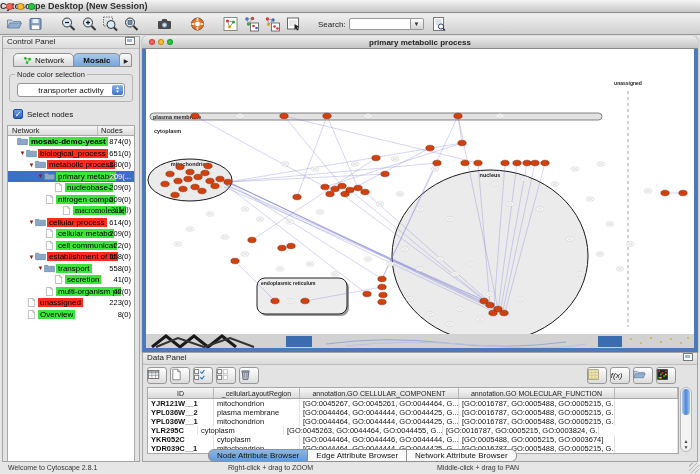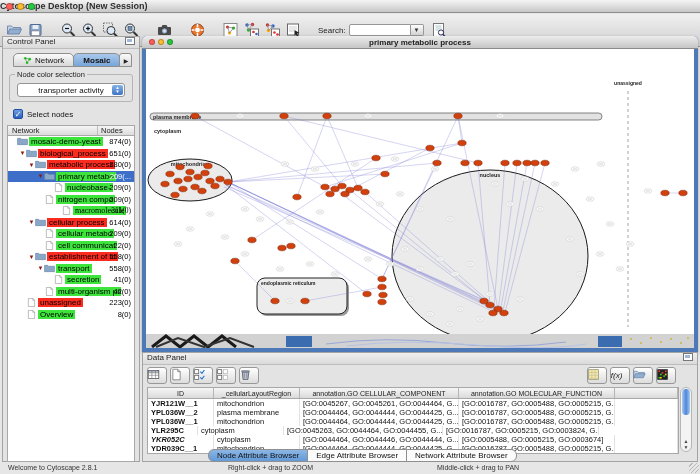--- a/index.html
+++ b/index.html
@@ -8,21 +8,21 @@
   #app{position:absolute;inset:0}
 
   
   .titlebar{position:absolute;left:0;top:0;width:700px;height:13px;background:linear-gradient(#f4f4f4,#c7c7c7);border-bottom:1px solid #8e8e8e;display:flex;align-items:center;z-index:5}
   .lights{display:flex;gap:4px;margin-left:6px;z-index:2}
   .light{width:7px;height:7px;border-radius:50%;border:1px solid rgba(0,0,0,.25)}
   .light.red{background:#ff5f57}.light.yellow{background:#febc2e}.light.green{background:#28c840}
   .wtitle{position:absolute;left:0;right:0;text-align:left;font-size:9px;font-weight:bold;color:#2e2e2e}
 
   
-  .toolbar{position:absolute;left:0;top:14px;width:700px;height:33px;background:linear-gradient(#f0f0f0,#d0d0d0);border-bottom:1px solid #979797;display:flex;align-items:center;padding-left:6px}
+  .toolbar{position:absolute;left:0;top:14px;width:700px;height:21px;background:linear-gradient(#f0f0f0,#d0d0d0);border-bottom:1px solid #979797;display:flex;align-items:center;padding-left:6px}
   .tbicon{width:17px;height:16px;display:inline-flex;margin-right:4px;flex:none}
   .tbicon svg{width:100%;height:100%}
   .search-label{font-size:8px;color:#222;margin:0 3px 0 12px}
   .search-box{display:flex;align-items:center;margin-right:6px}
   .search-input{width:62px;height:12px;font-size:8px;border:1px solid #979797;border-radius:2px 0 0 2px;background:#fff;padding:0 2px;font-family:"Liberation Sans",sans-serif}
   .search-arrow{width:13px;height:12px;background:linear-gradient(#fdfdfd,#d2d2d2);border:1px solid #979797;border-left:none;border-radius:0 2px 2px 0;font-size:6px;display:flex;align-items:center;justify-content:center;color:#333}
 
   
   .cpanel{position:absolute;left:2px;top:36px;width:138px;height:426px;background:#e3e3e3;border:1px solid #a3a3a3;font-size:8px}
   .panel-header{height:12px;display:flex;align-items:flex-start;justify-content:space-between;padding:0 4px;background:linear-gradient(#efefef,#dadada);border-bottom:1px solid #bdbdbd;color:#222;font-size:8px}
@@ -262,21 +262,21 @@
       <span class="th-nodes">Nodes</span>
     </div>
     <div class="tree" id="network-tree">
         <div class="trow" style="padding-left: 2px;">
           <span class="tarrow"></span>
           <span class="ticon">
             <svg viewBox="0 0 12 10">
               <path d="M.5 8.5v-7h3.4l1 1h6.6v6z" fill="#8ba7c7" stroke="#5a7aa0" stroke-width=".6"></path>
             </svg>
           </span>
-          <span class="tlabel green" style="max-width: 92px;">mosaic-demo-yeast</span>
+          <span class="tlabel green" style="max-width: 92px; font-weight: bold;">mosaic-demo-yeast</span>
           <span class="tcount">874(0)</span>
         </div>
         <div class="trow" style="padding-left: 11px;">
           <span class="tarrow">▼</span>
           <span class="ticon">
             <svg viewBox="0 0 12 10">
               <path d="M.5 8.5v-7h3.4l1 1h6.6v6z" fill="#8ba7c7" stroke="#5a7aa0" stroke-width=".6"></path>
             </svg>
           </span>
           <span class="tlabel red" style="max-width: 83px;">biological_process</span>
@@ -922,21 +922,21 @@
           <span class="dcell" style="flex: 1 1 0%;"></span>
         </div>
         <div class="drow">
           <span class="dcell c0" style="width: 50px; text-align: right;">YLR295C</span>
           <span class="dcell c1" style="width: 86px;">cytoplasm</span>
           <span class="dcell c2" style="width: 159px;">[GO:0045263, GO:0044464, GO:0044455, G...</span>
           <span class="dcell c3" style="width: 156px;">[GO:0016787, GO:0005215, GO:0003824, G...</span>
           <span class="dcell" style="flex: 1 1 0%;"></span>
         </div>
         <div class="drow">
-          <span class="dcell c0" style="width: 66px; font-style: italic;">YKR052C</span>
+          <span class="dcell c0" style="width: 66px;">YKR052C</span>
           <span class="dcell c1" style="width: 86px;">cytoplasm</span>
           <span class="dcell c2" style="width: 159px; text-align: center;">[GO:0044464, GO:0044446, GO:0044444, G...</span>
           <span class="dcell c3" style="width: 156px;">[GO:0005488, GO:0005215, GO:0003674]</span>
           <span class="dcell" style="flex: 1 1 0%;"></span>
         </div>
         <div class="drow">
           <span class="dcell c0" style="width: 66px;">YDR039C__1</span>
           <span class="dcell c1" style="width: 86px;">mitochondrion</span>
           <span class="dcell c2" style="width: 159px;">[GO:0044464, GO:0044444, GO:0044425, G...</span>
           <span class="dcell c3" style="width: 156px;">[GO:0016787, GO:0005488, GO:0005215, G...</span>

